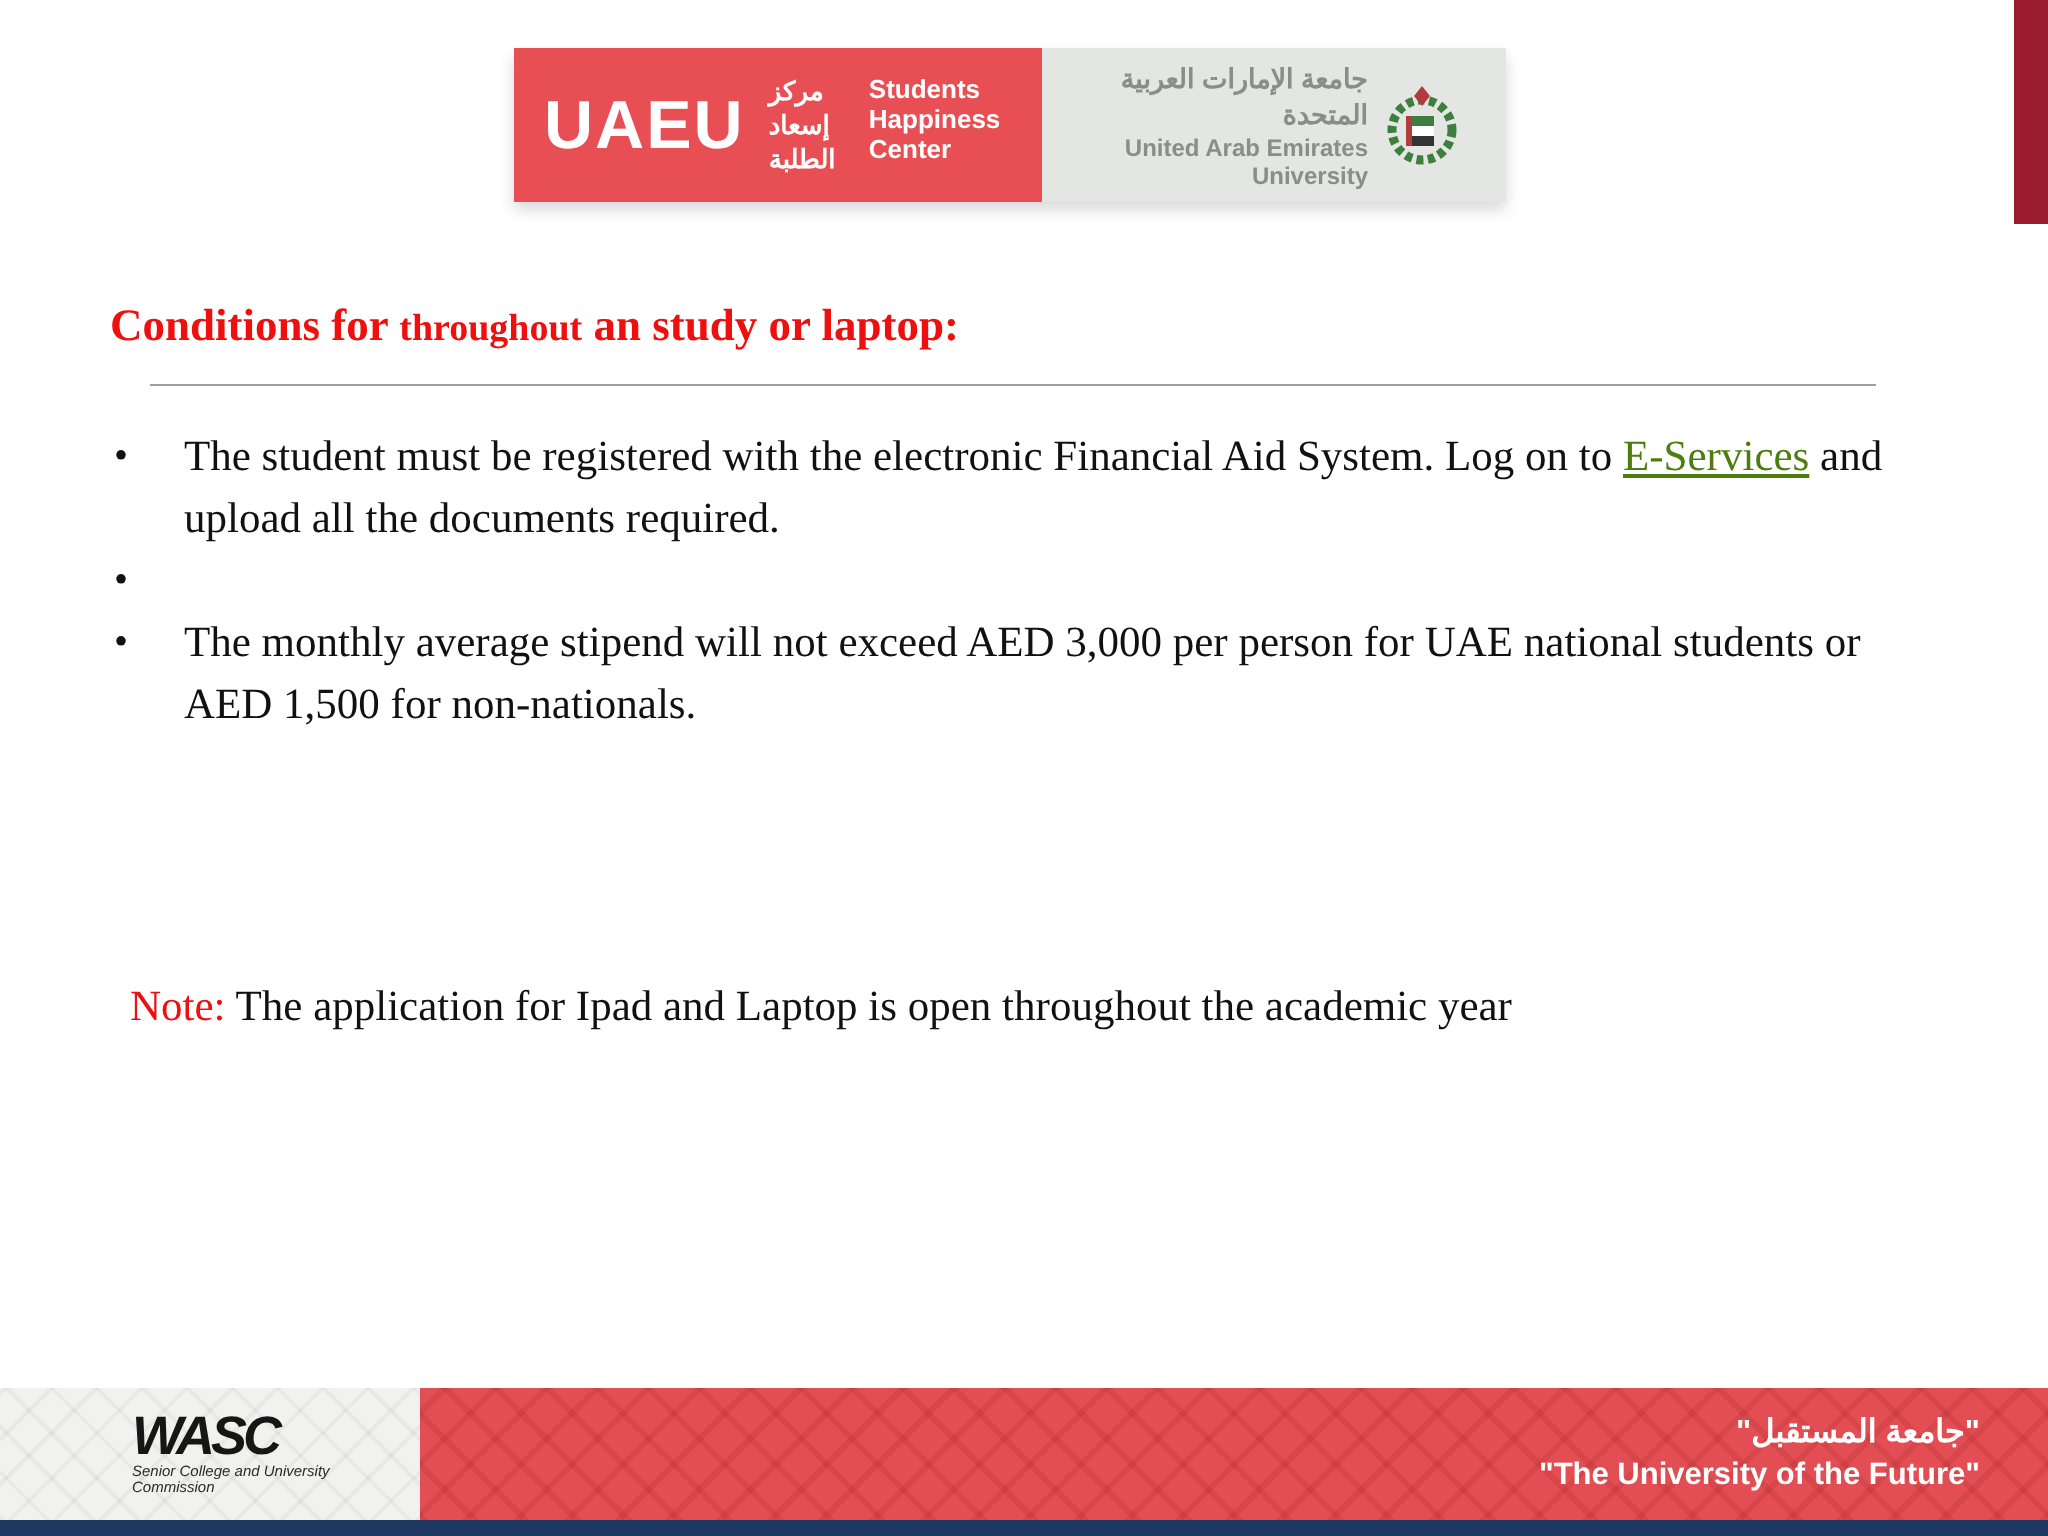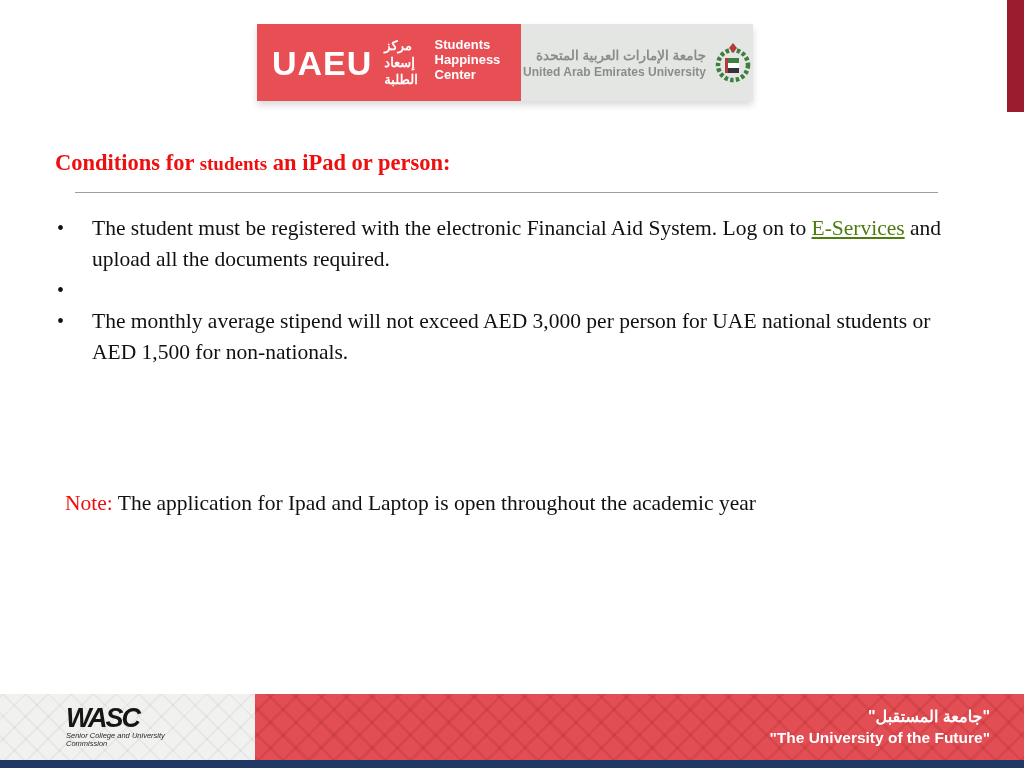--- a/index.html
+++ b/index.html
@@ -16,21 +16,21 @@
           box-shadow:0 4px 7px rgba(0,0,0,.15);}
   .uaeu-box{width:276px;height:100%;background:#e84f55;display:flex;align-items:center;
             padding-left:15px;box-sizing:border-box;}
   .uaeu-word{color:#fff;font-family:"Liberation Sans",sans-serif;font-weight:800;
              font-size:34px;letter-spacing:1px;line-height:1;}
   .uaeu-sub{display:flex;flex-direction:row;margin-left:12px;color:#fff;
             font-family:"Liberation Sans",sans-serif;}
   .uaeu-sub .ar{font-size:13px;font-weight:700;text-align:left;direction:rtl;line-height:17px;}
   .uaeu-sub .en{font-size:13px;font-weight:700;line-height:15px;}
   .univ-box{width:243px;height:100%;background:#e4e6e3;display:flex;align-items:center;
-            justify-content:flex-end;padding-right:0;box-sizing:border-box;}
+            justify-content:flex-end;padding-right:22px;box-sizing:border-box;}
   .univ-text{display:flex;flex-direction:column;color:#8a8e87;
              font-family:"Liberation Sans",sans-serif;text-align:right;margin-right:7px;}
   .univ-text .ar{font-size:13.5px;font-weight:700;direction:rtl;line-height:18px;}
   .univ-text .en{font-size:12px;font-weight:700;line-height:14px;}
   .emblem{flex:0 0 auto;}
 
   
   .title{position:absolute;left:55px;top:150px;margin:0;color:#ee0f0f;font-weight:700;
          font-size:22.5px;white-space:nowrap;}
   .title .mid{font-size:19px;}
@@ -46,21 +46,21 @@
          line-height:31px;}
   .link{color:#4d7c0f;text-decoration:underline;cursor:pointer;}
 
   
   .note{position:absolute;left:65px;top:488px;margin:0;font-size:21.5px;color:#111;
         line-height:31px;white-space:nowrap;}
   .note-label{color:#ee0f0f;}
 
   
   .footer{position:absolute;left:0;bottom:8px;width:1024px;height:66px;display:flex;}
-  .f-left{width:255px;height:100%;background:#f1f1ef;position:relative;
+  .f-left{width:210px;height:100%;background:#f1f1ef;position:relative;
     background-image:
       repeating-linear-gradient(45deg, rgba(0,0,0,.04) 0 2px, transparent 2px 16px),
       repeating-linear-gradient(-45deg, rgba(0,0,0,.04) 0 2px, transparent 2px 16px);
     display:flex;align-items:center;}
   .wasc{margin-left:66px;display:flex;flex-direction:column;}
   .wasc-word{font-family:"Liberation Sans",sans-serif;font-weight:900;font-style:italic;
              font-size:27px;letter-spacing:-2px;color:#161616;line-height:24px;}
   .wasc-sub{font-family:"Liberation Sans",sans-serif;font-style:italic;font-size:7.5px;
             color:#2a2a2a;width:100px;line-height:8.5px;margin-top:2px;}
   .f-right{flex:1;height:100%;background:#e24e53;
@@ -97,21 +97,21 @@
         <circle cx="20" cy="25" r="15" fill="none" stroke="#3e7e3e" stroke-width="4.5" stroke-dasharray="3.5 2.2"></circle>
         <path d="M20 3 l4 5 -4 5 -4 -5 z" fill="#b23b3b"></path>
         <rect x="14" y="18" width="12" height="5" fill="#3e7e3e"></rect>
         <rect x="14" y="23" width="12" height="5" fill="#ffffff"></rect>
         <rect x="14" y="28" width="12" height="5" fill="#333333"></rect>
         <rect x="12" y="18" width="3" height="15" fill="#b23b3b"></rect>
       </svg>
     </div>
   </header>
 
-  <h1 class="title"><span>Conditions for </span><span class="mid">students</span><span> an iPad or person:</span></h1>
+  <h1 class="title"><span>Conditions for </span><span class="mid">throughout</span><span> an study or laptop:</span></h1>
 
   <div class="rule"></div>
 
   <ul class="blist">
     <li>
       <span class="marker">•</span>
       <p class="btext"><span>The student must be registered with the electronic Financial Aid System. Log on to </span><a class="link">E-Services</a><span> and upload all the documents required.</span></p>
     </li>
     <li>
       <span class="marker">•</span>

